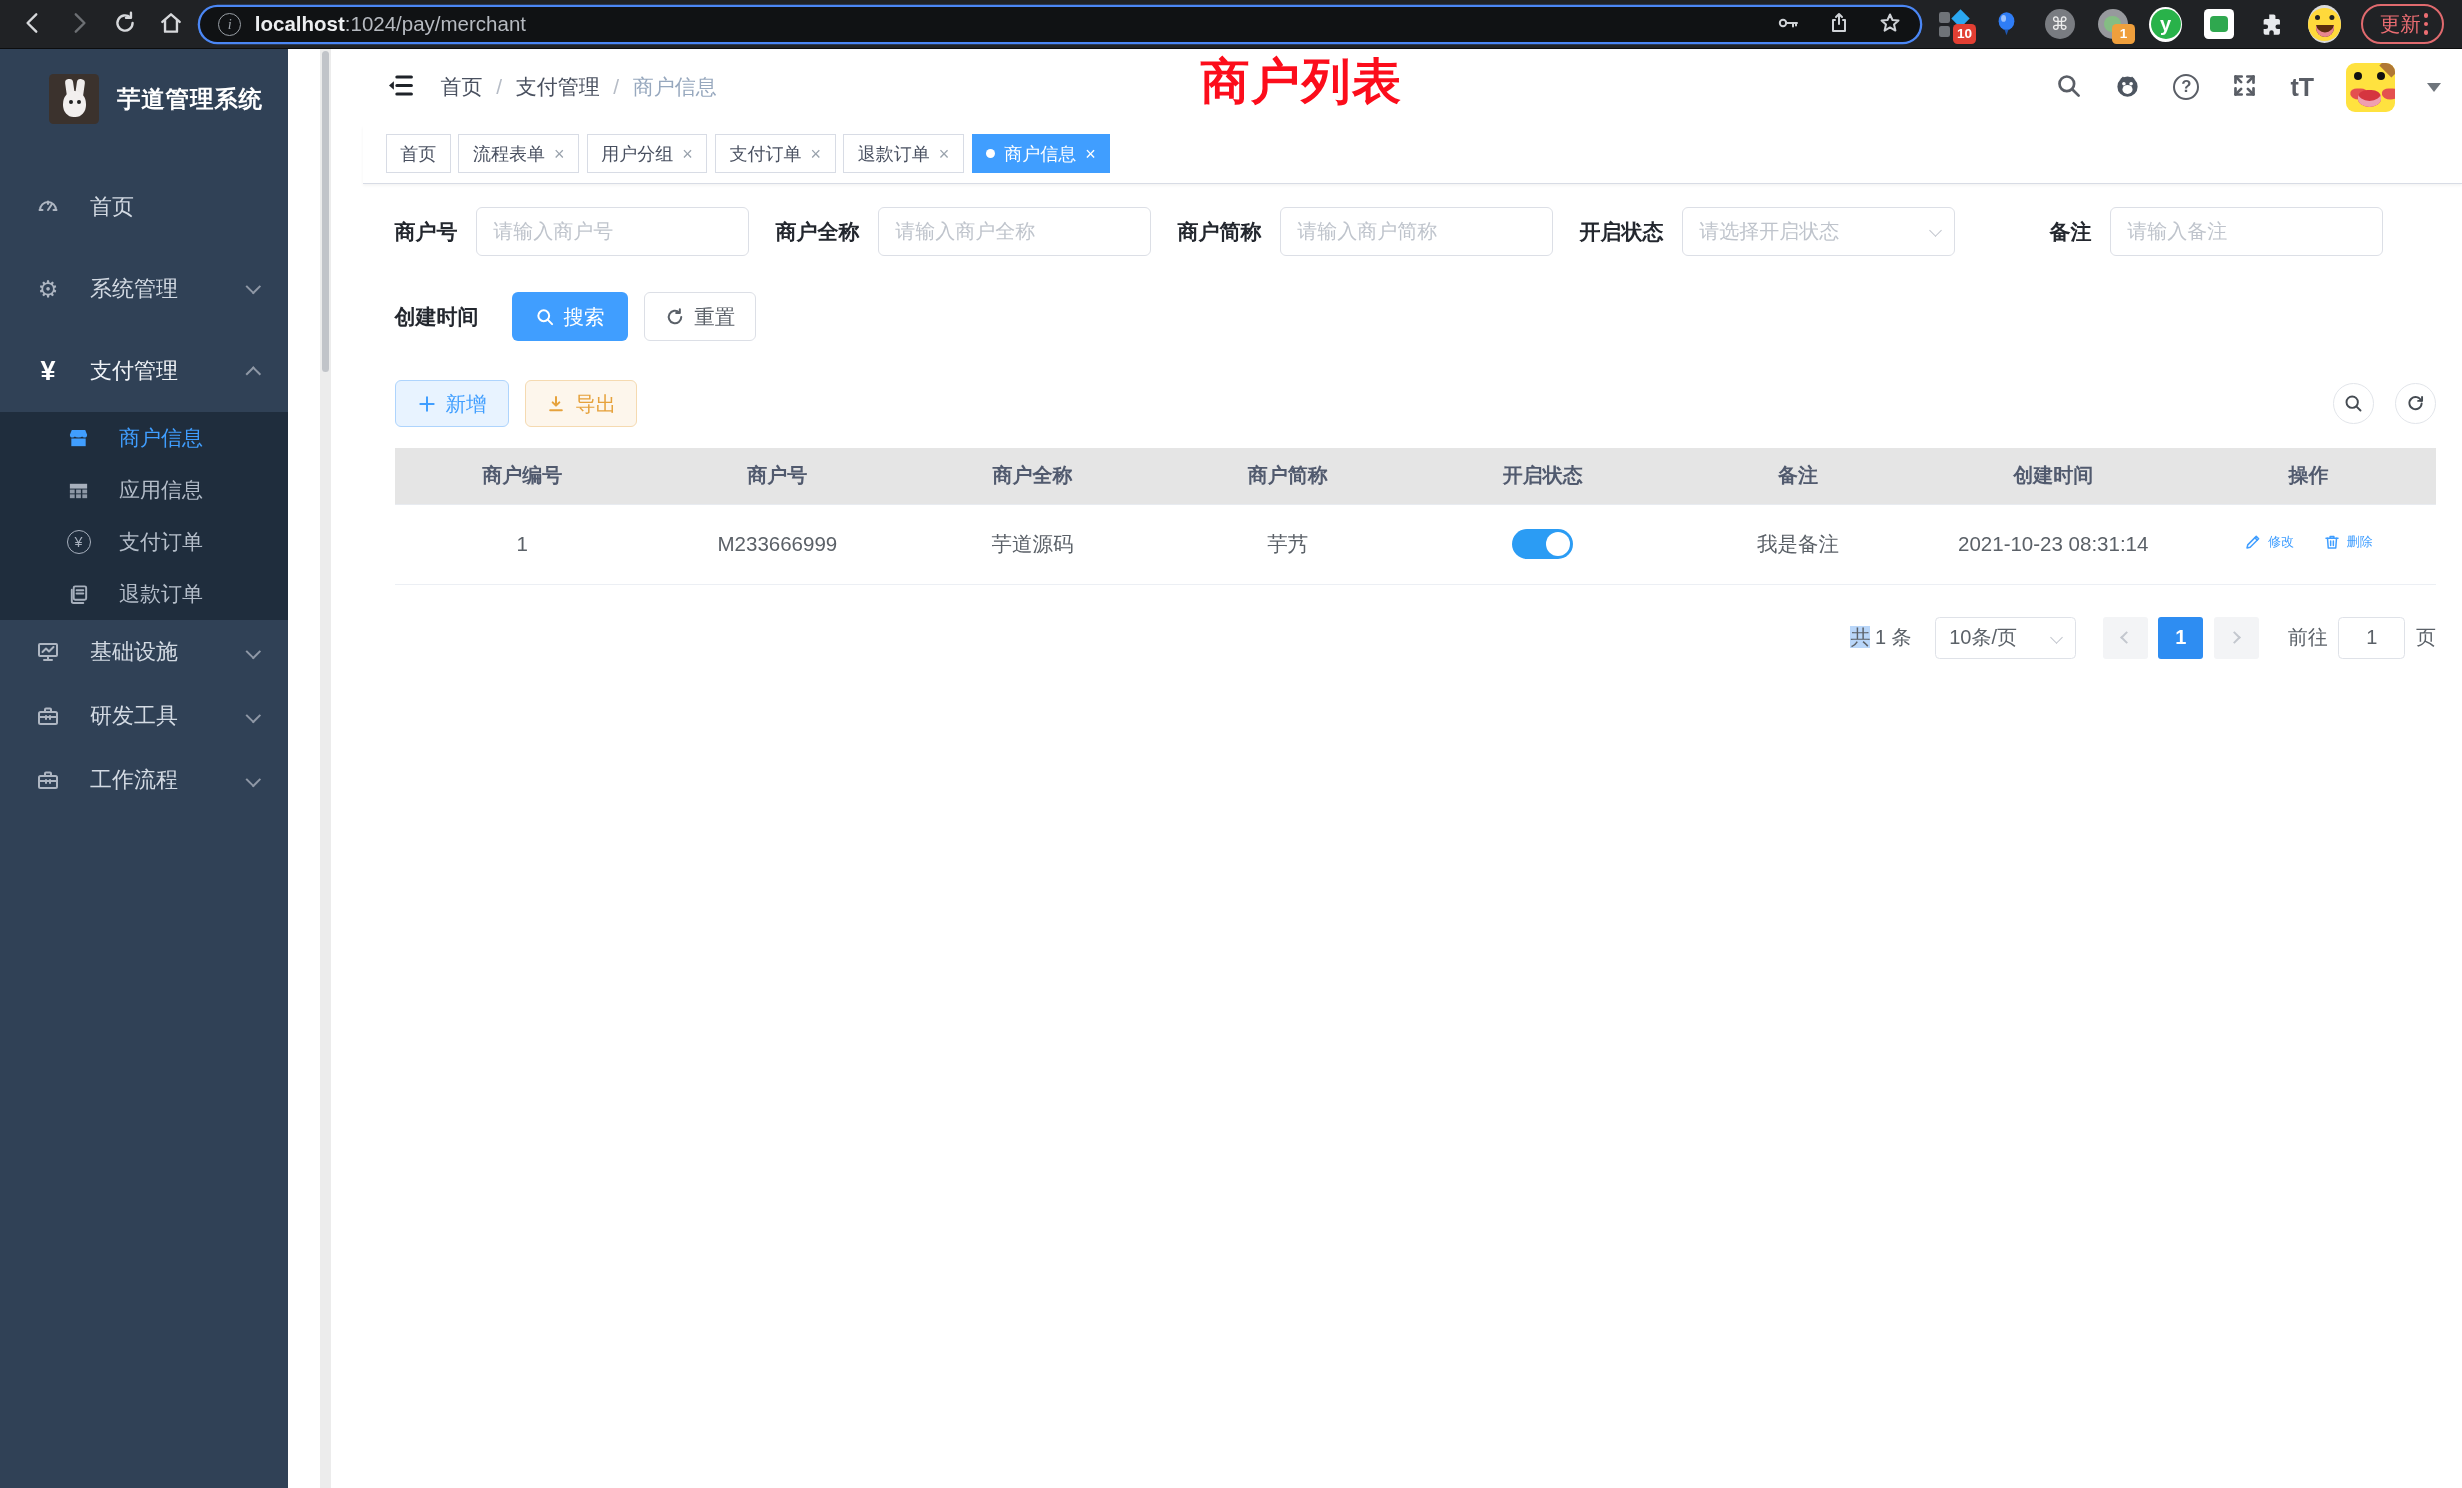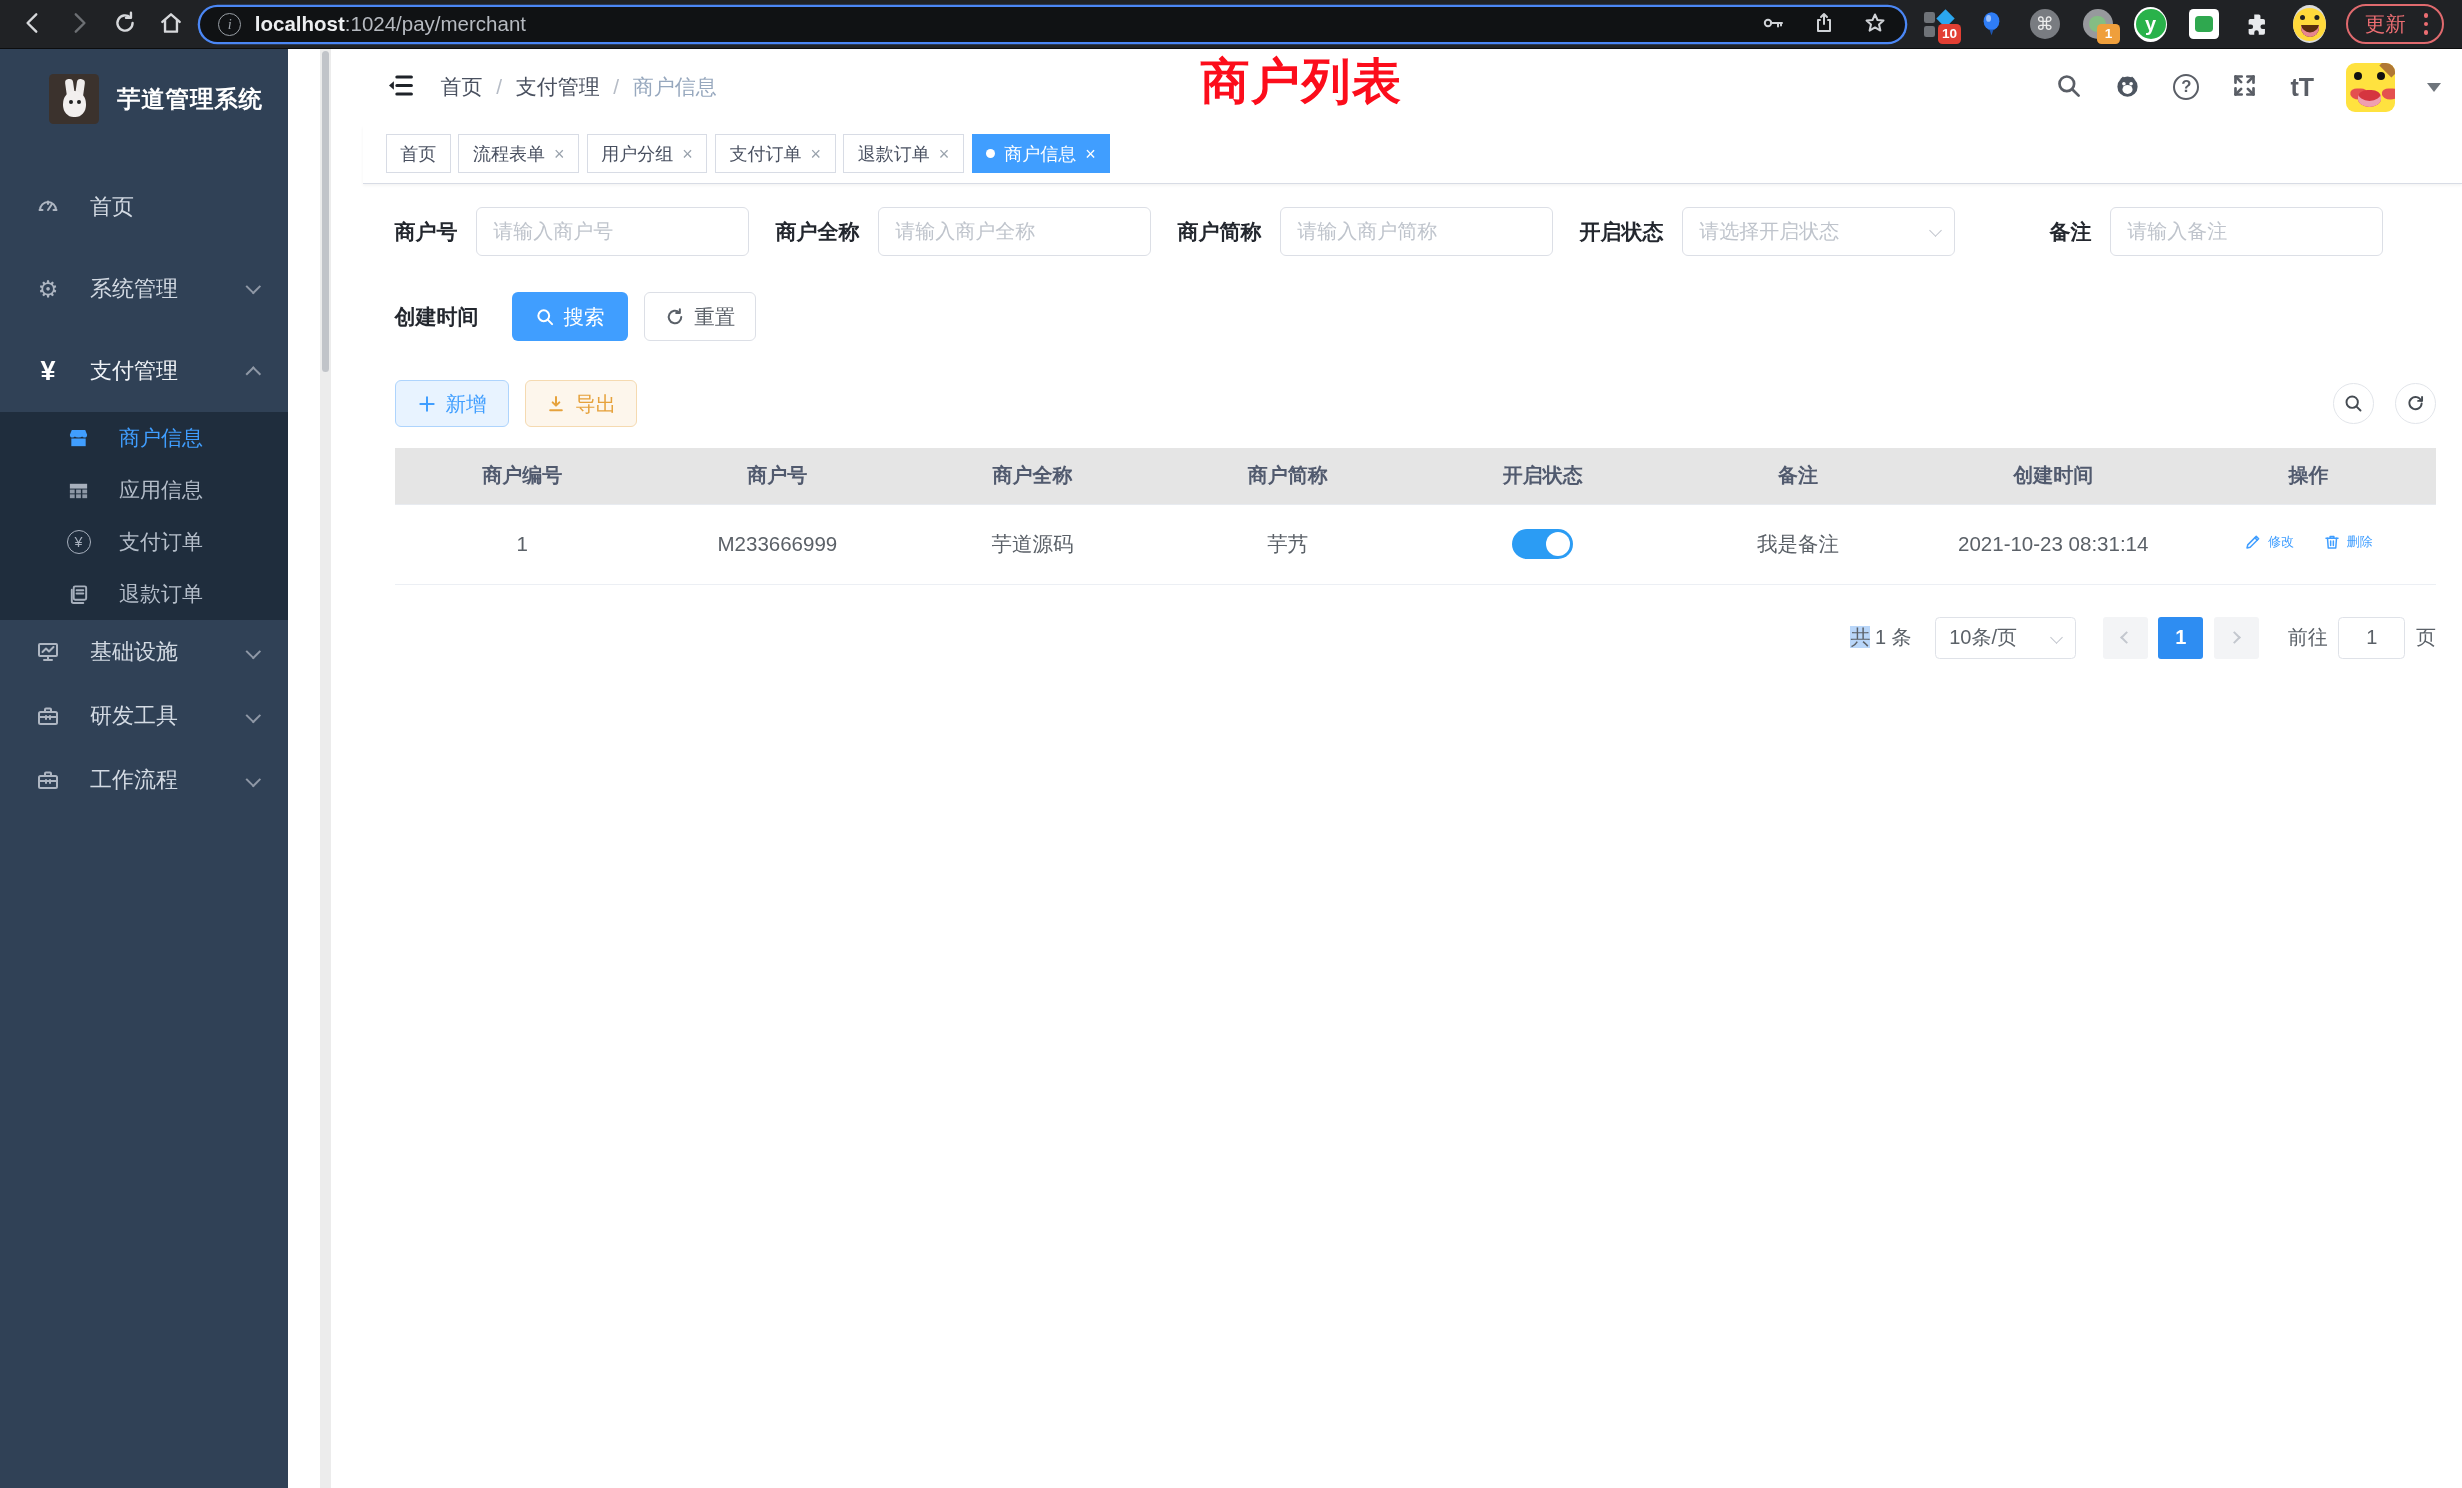--- a/index.html
+++ b/index.html
@@ -31,21 +31,21 @@
   .graydot-circle::after { content:''; position:absolute; left:6.8px; top:6.8px; width:16.7px; height:16.7px; border-radius:50%; background:#84bd83; }
   .ywhite { width:35px; height:35px; border-radius:50%; background:#fff; display:flex; align-items:center; justify-content:center; }
   .ygreen { width:30px; height:30px; border-radius:50%; background:#29b24a; color:#fff; font-size:20px; font-weight:700; display:flex; align-items:center; justify-content:center; }
   .chatsq { width:30px; height:30px; border-radius:4.5px; background:#fff; display:flex; align-items:center; justify-content:center; }
   .chatsq::after { content:''; width:18px; height:16.7px; border-radius:3.8px; background:#2fa84f; }
   .puzzle svg { width:27px; height:27px; fill:#e8eaed; }
   .emoji-ava { width:38px; height:38px; border-radius:50%; background:#d9dadc; display:flex; align-items:center; justify-content:center; }
   .emoji-face { width:33px; height:33px; border-radius:50%; background:#ffd93b; position:relative; }
   .emoji-face::before { content:''; position:absolute; left:6.8px; top:7.6px; width:5.3px; height:5.3px; border-radius:50%; background:#222; box-shadow:14.4px 0 0 #222; }
   .emoji-face::after { content:''; position:absolute; left:7.6px; bottom:3.8px; width:18px; height:12px; border-radius:0 0 10.6px 10.6px; background:#5b2d0d; box-shadow:inset 0 -4.5px 0 #e8868f; }
-  .update-pill { display:flex; align-items:center; border:2.3px solid #e06a6e; border-radius:20px; padding:3.8px 13.6px 3.8px 16.7px; color:#ec6d72; font-size:20.5px; gap:18px; }
+  .update-pill { display:flex; align-items:center; border:2.3px solid #e06a6e; border-radius:20px; padding:3.8px 13.6px 3.8px 16.7px; color:#ec6d72; font-size:20.5px; gap:3px; }
   .kebab { display:flex; flex-direction:column; gap:3.8px; }
   .kebab i { width:4.5px; height:4.5px; border-radius:50%; background:#ec6d72; }
 
   
   .app { flex:1; display:flex; min-height:0;gap:32px; }
 
   
   .sidebar { width:288px; background:#304156; color:#c9d1dc; flex:0 0 auto; }
   .logo-row { height:85px; display:flex; align-items:center; padding:15px 0 0 49px; }
   .logo { width:50px; height:50px; border-radius:4.5px; background:#3b322d; position:relative; overflow:hidden; flex:0 0 auto; }

